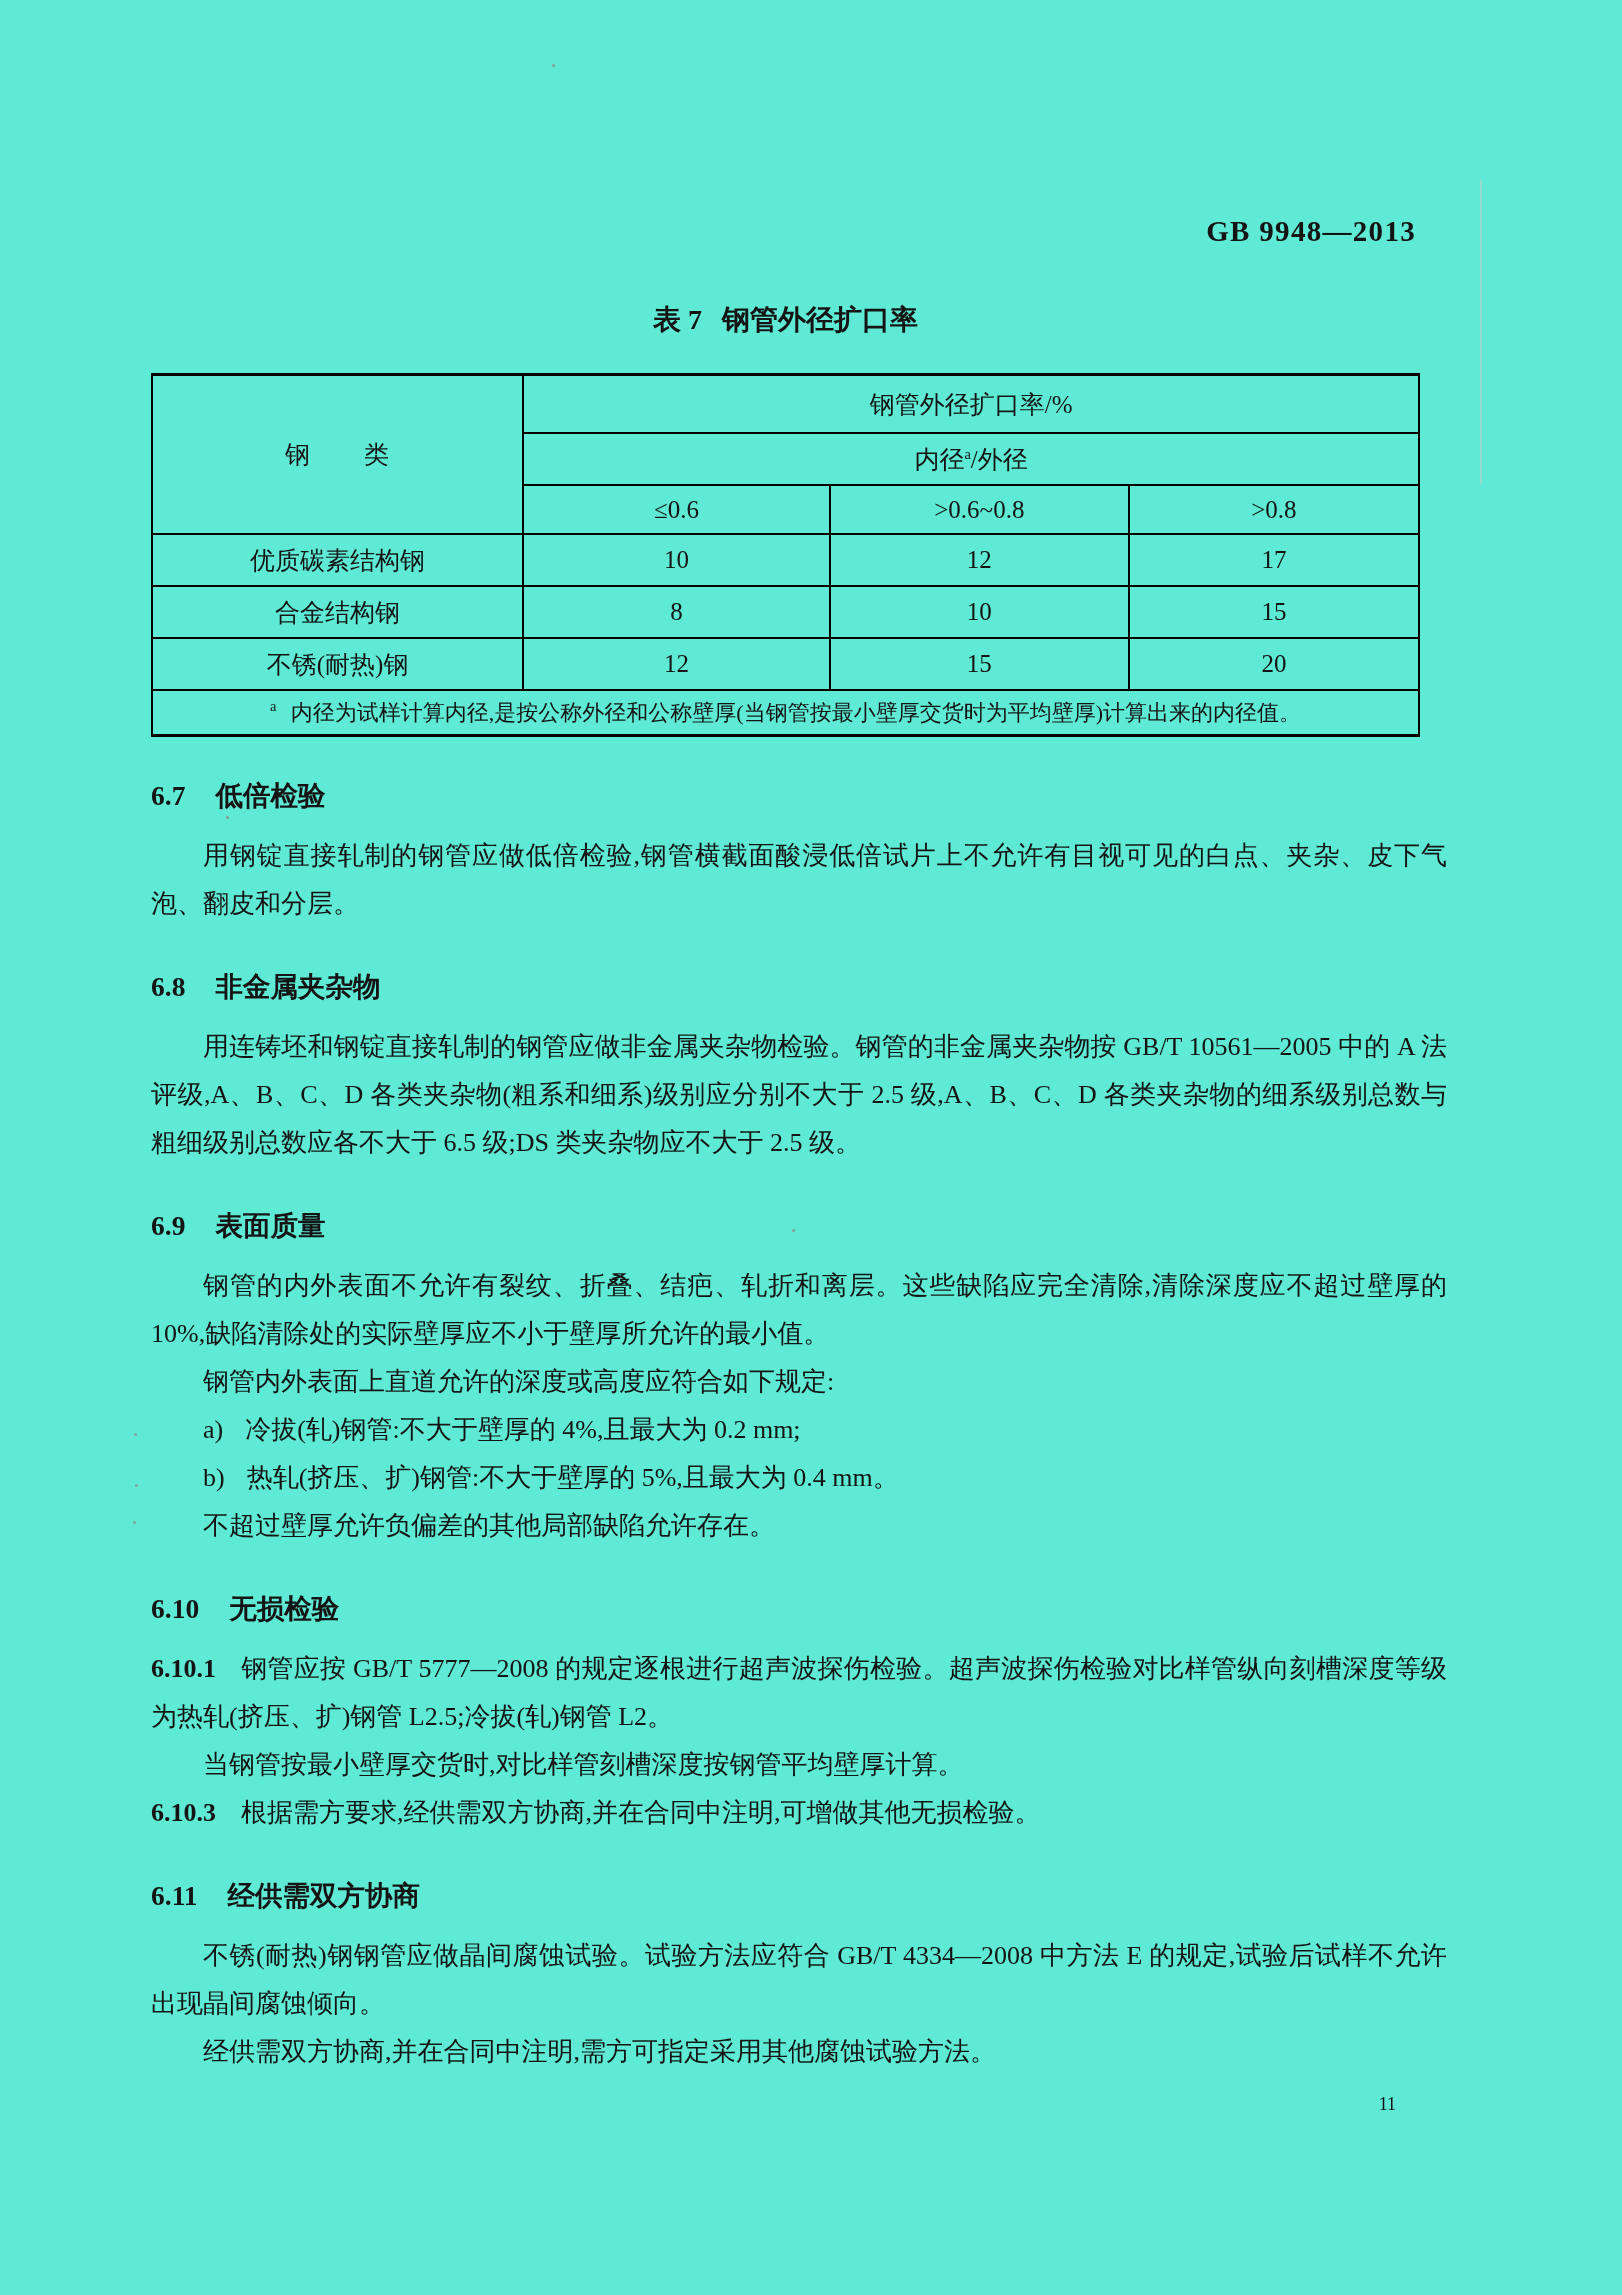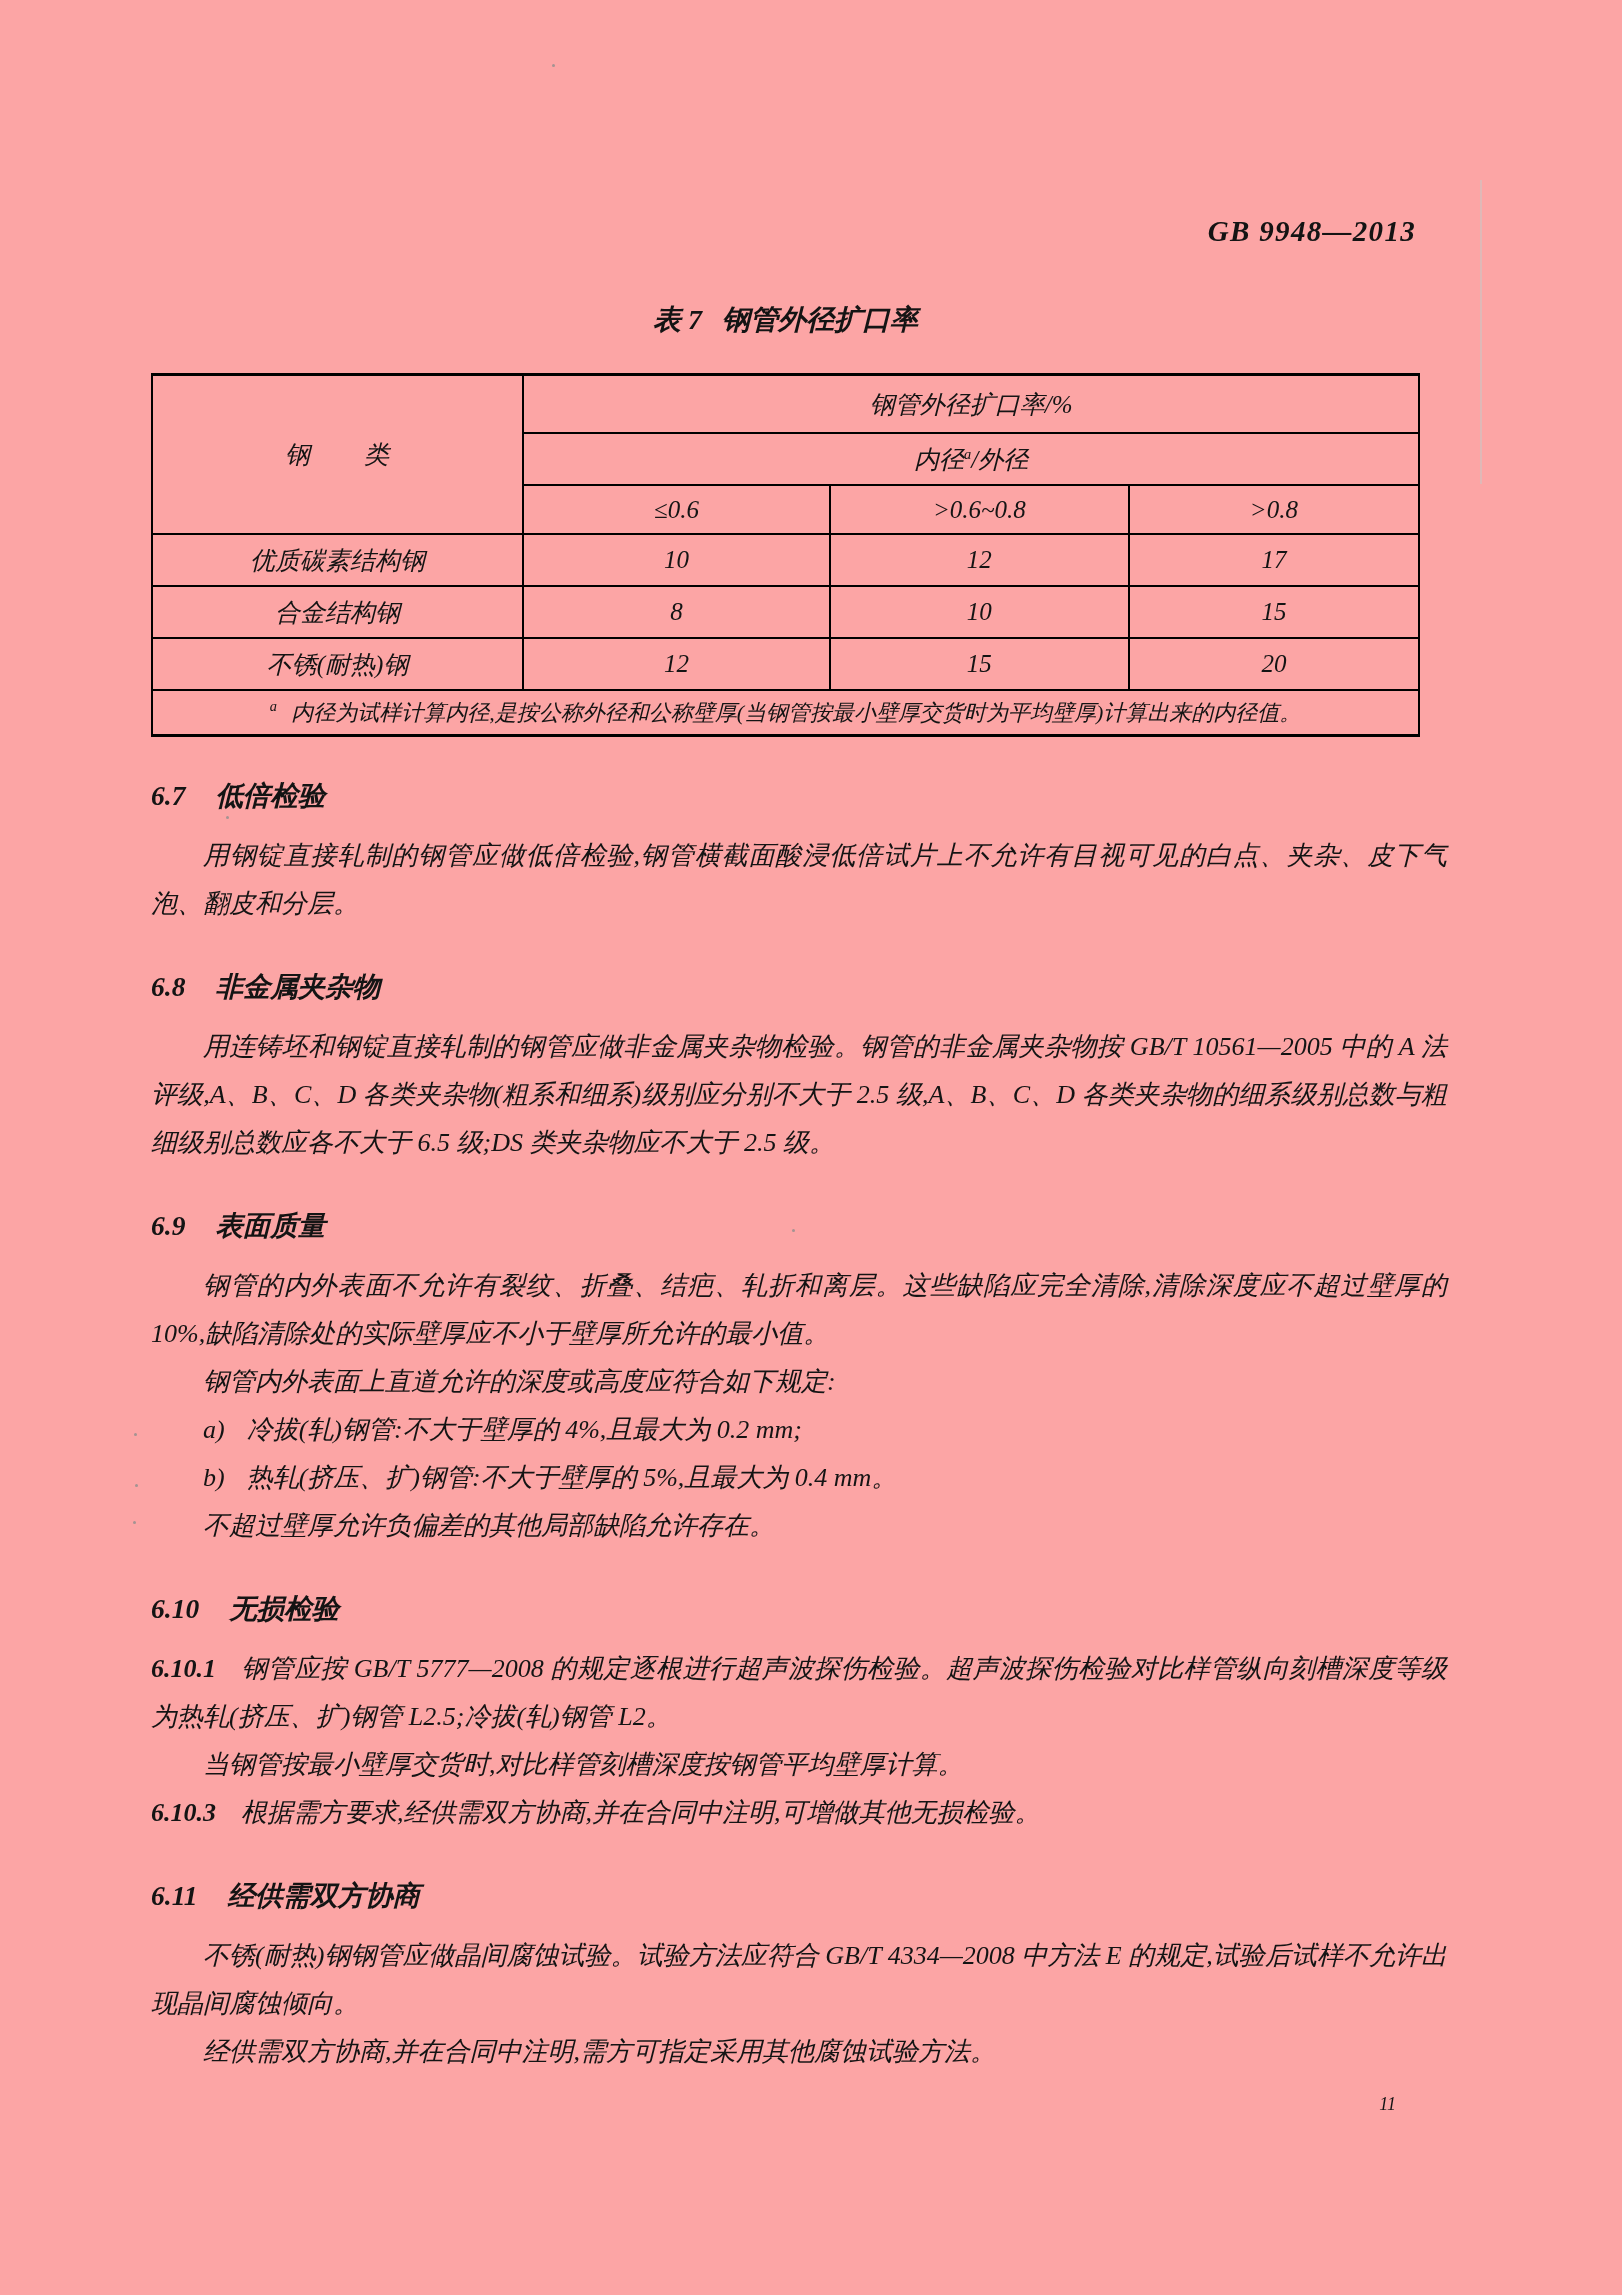--- a/index.html
+++ b/index.html
@@ -4,21 +4,21 @@
 <style>
   html,body{margin:0;padding:0;}
   body{
     width:1623px;height:2295px;
     background:#f3f3f1;
     font-family:"Liberation Serif","DejaVu Serif",serif;
     color:#141414;
   }
   .page{
     position:relative;width:1623px;height:2295px;
-    background:#fca5a5;overflow:hidden;font-style:italic;
+    background:#5eead4;overflow:hidden;
   }
   .content{
     position:absolute;left:151px;top:216px;width:1296px;
   }
   .header-code{
     text-align:right;padding-right:31px;
     font-size:29px;font-weight:bold;letter-spacing:1.3px;
     line-height:31px;
   }
   .caption{

